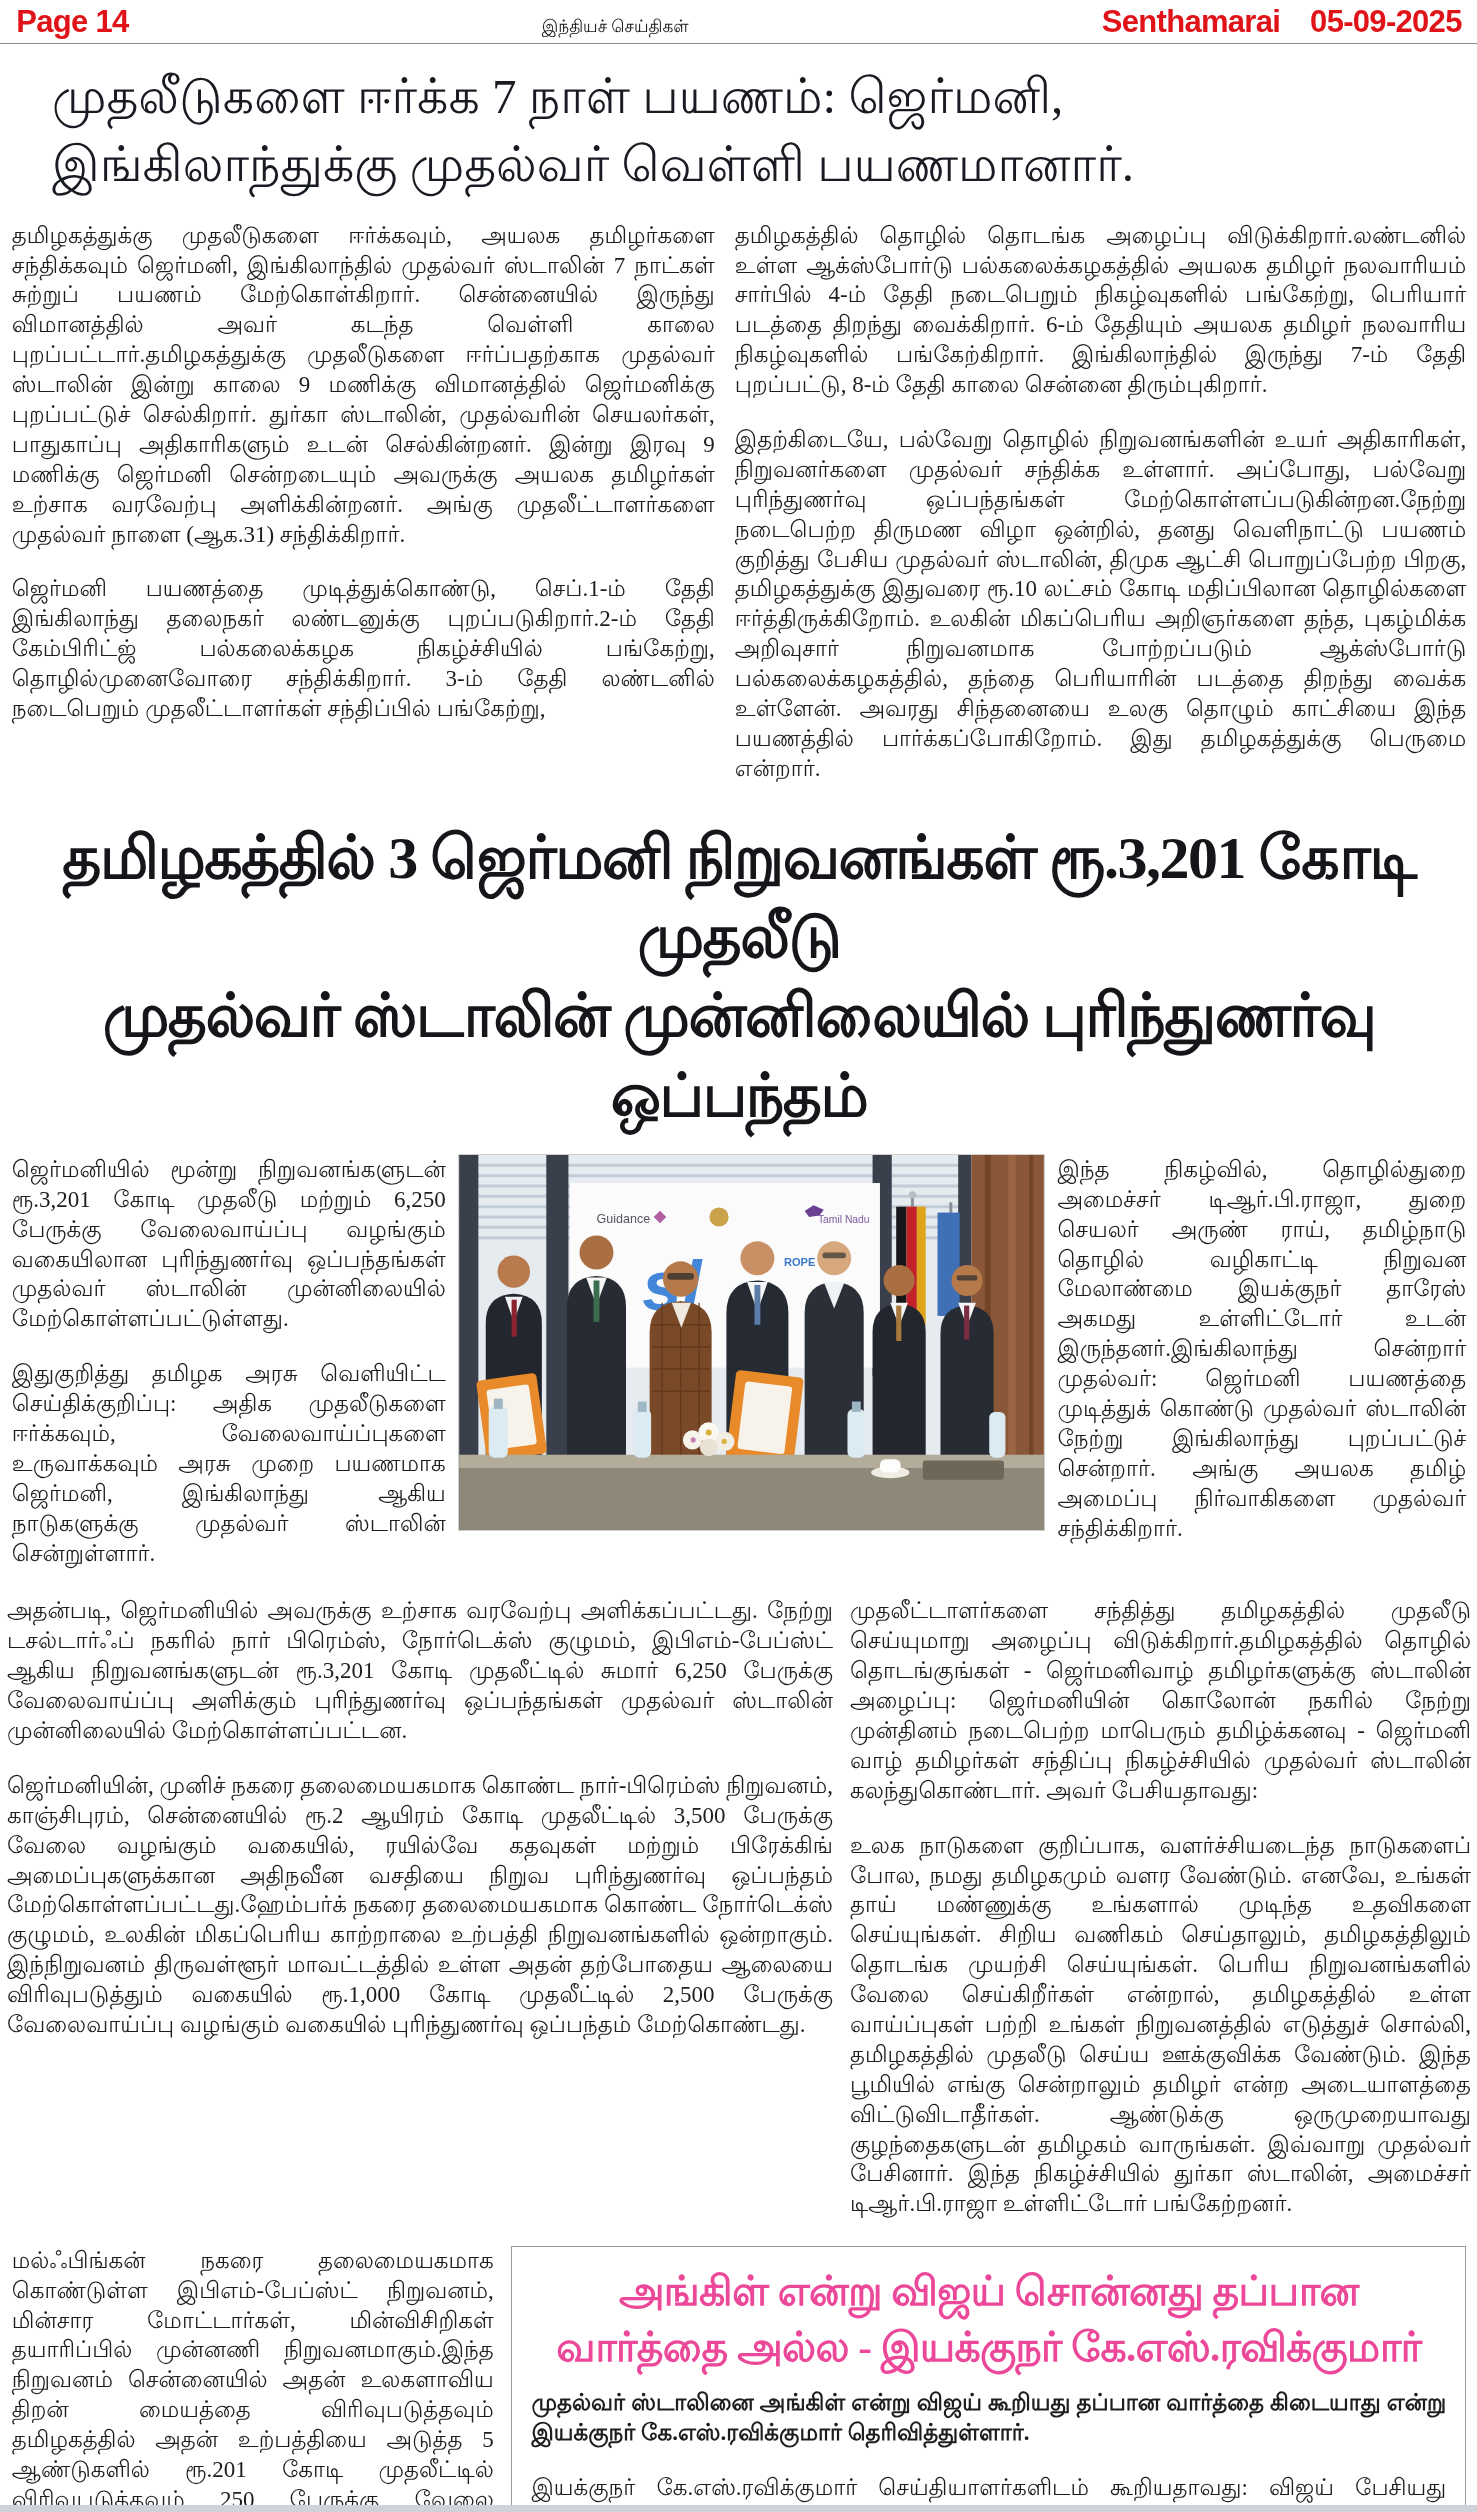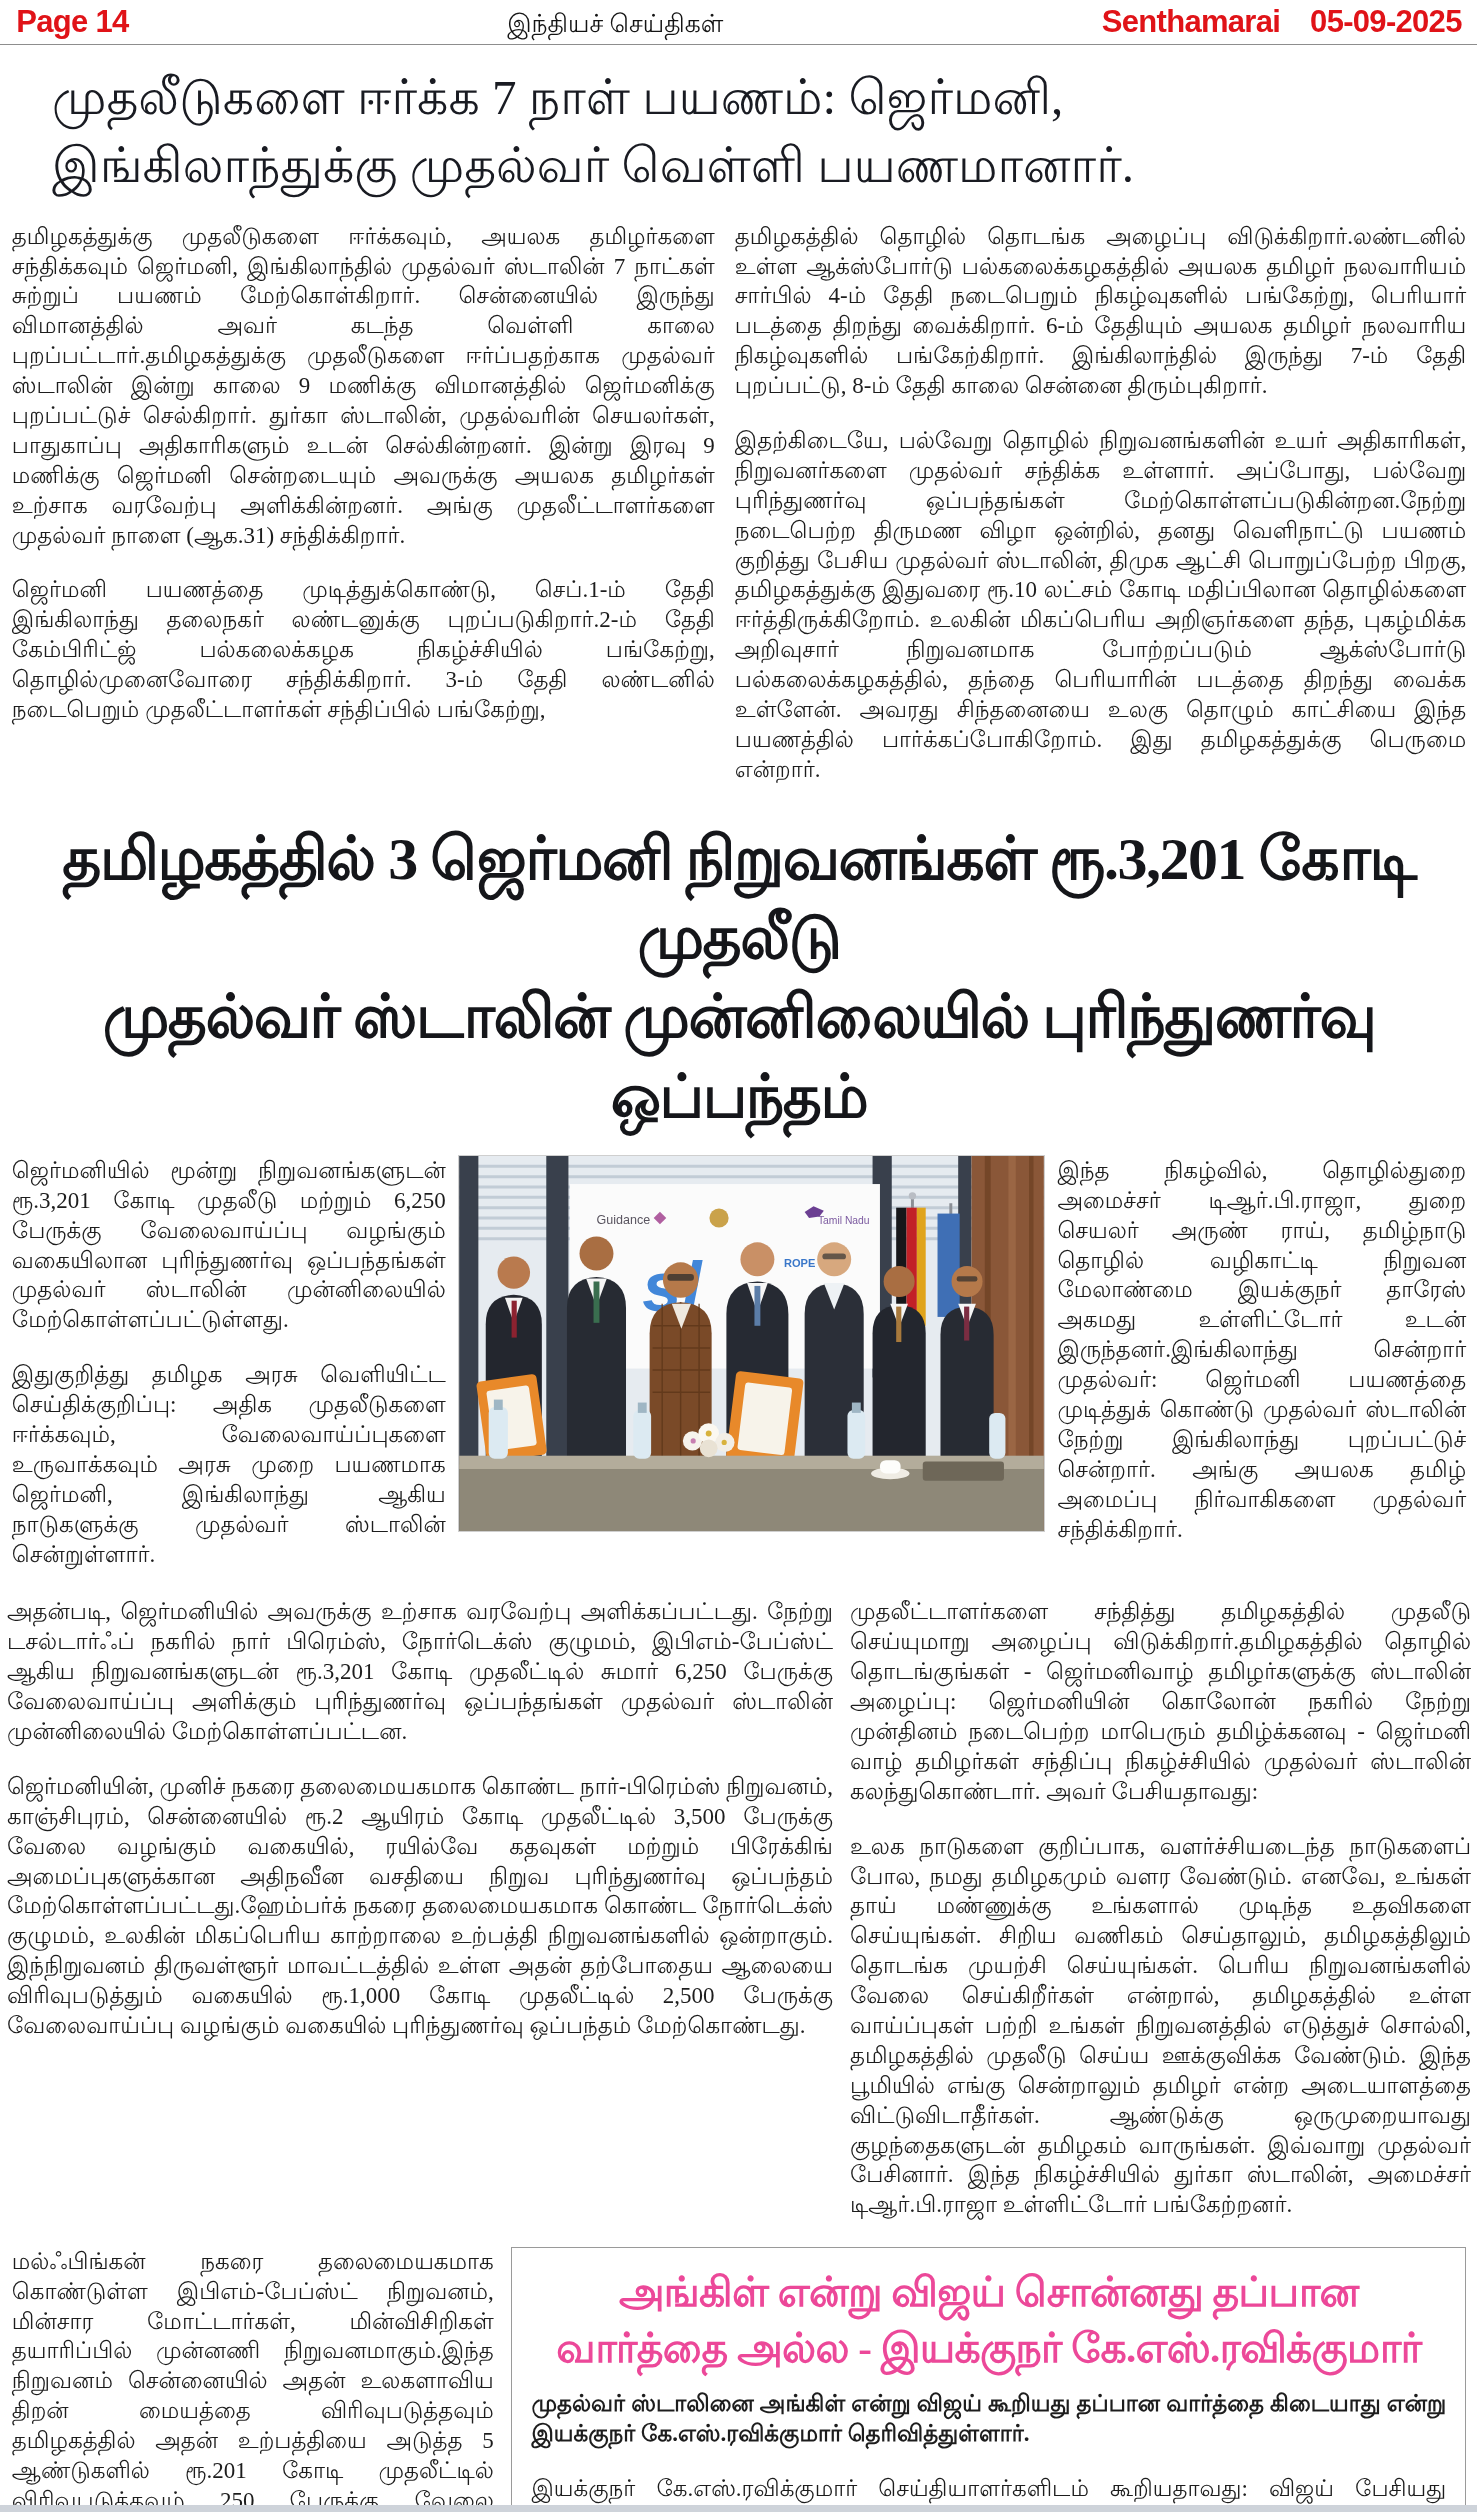--- a/index.html
+++ b/index.html
@@ -18,21 +18,21 @@
     padding:4.4px 16.3px 3px 16.3px;
     border-bottom:1.5px solid #8d8d8d;
   }
   .masthead .page-label,
   .masthead .paper-block{
     font-family:"Liberation Sans","DejaVu Sans",sans-serif;
     font-weight:bold;font-size:31px;color:#e01318;
     letter-spacing:-0.7px;
   }
   .masthead .section-title{
-    font-size:25px;color:#141414;font-weight:500;text-align:center;
+    font-size:17px;color:#141414;font-weight:500;text-align:center;
   }
   .paper-block span{margin-left:22px;}
   .paper-block .paper-name{margin-left:0;}
   
   .headline-1{
     margin:19px 52px 19px 52px;
     text-align:left;
     font-size:49px;line-height:1.38;font-weight:500;
     color:#191b22;
   }

